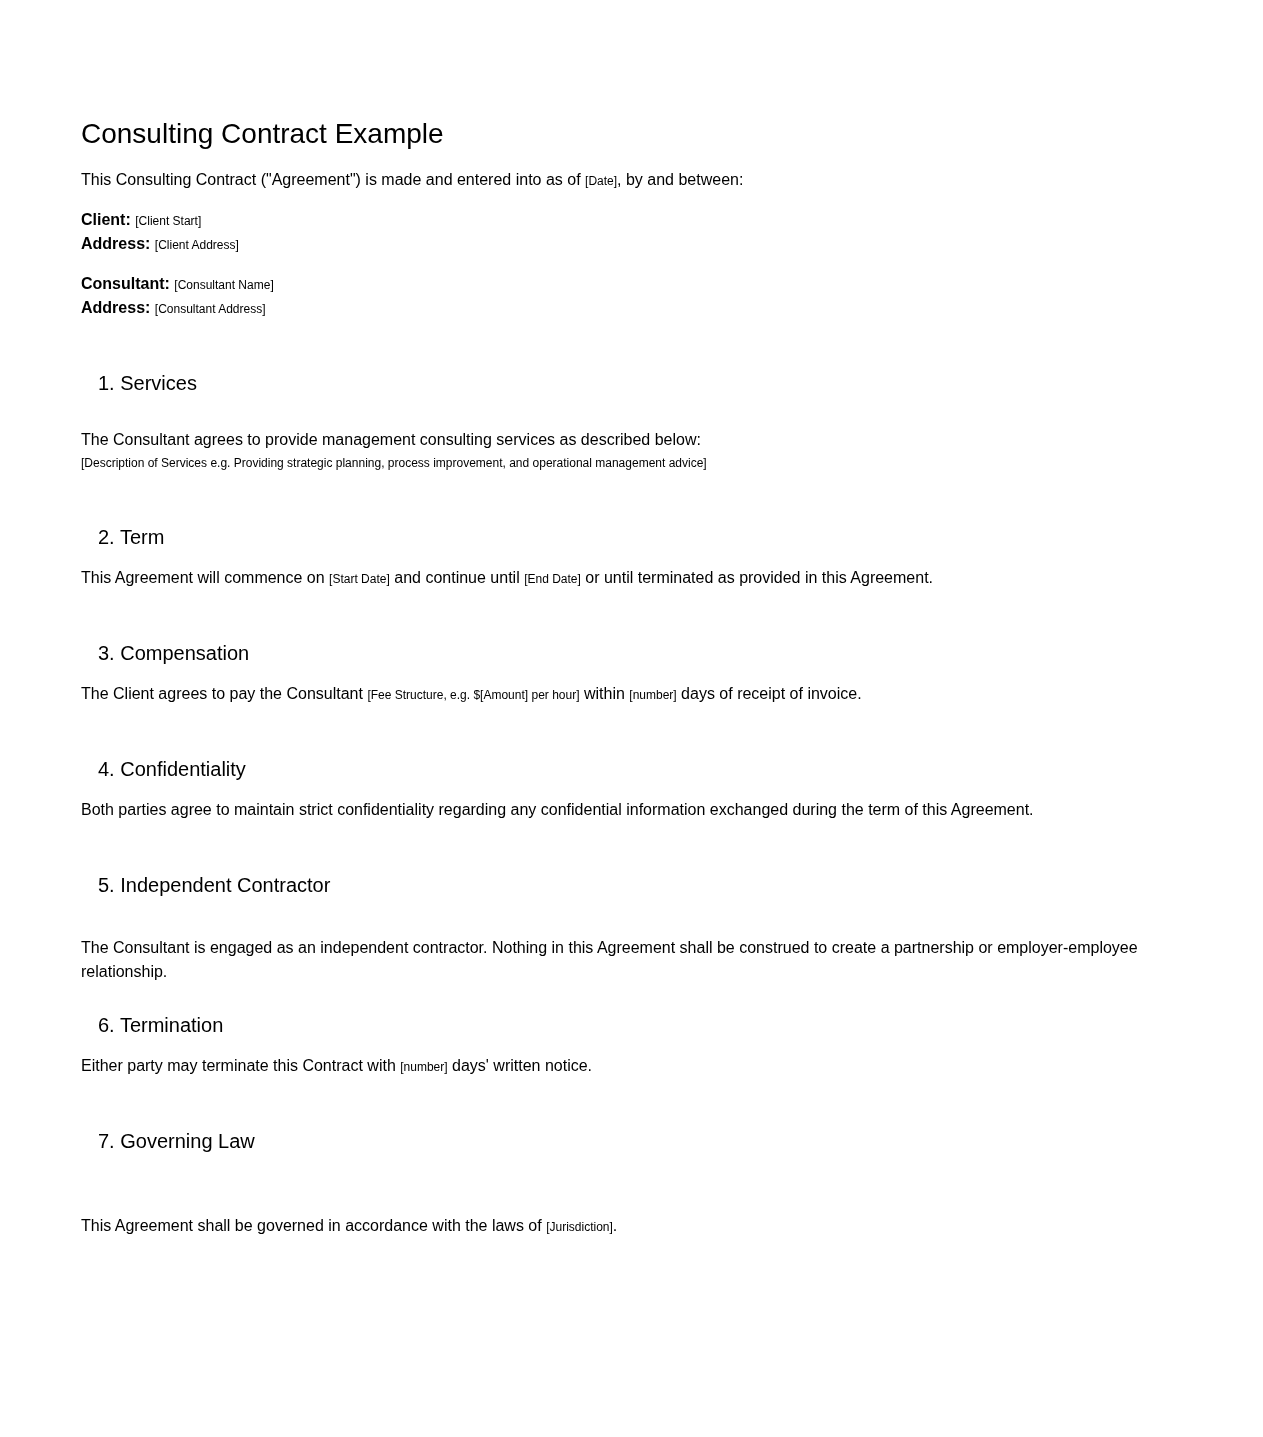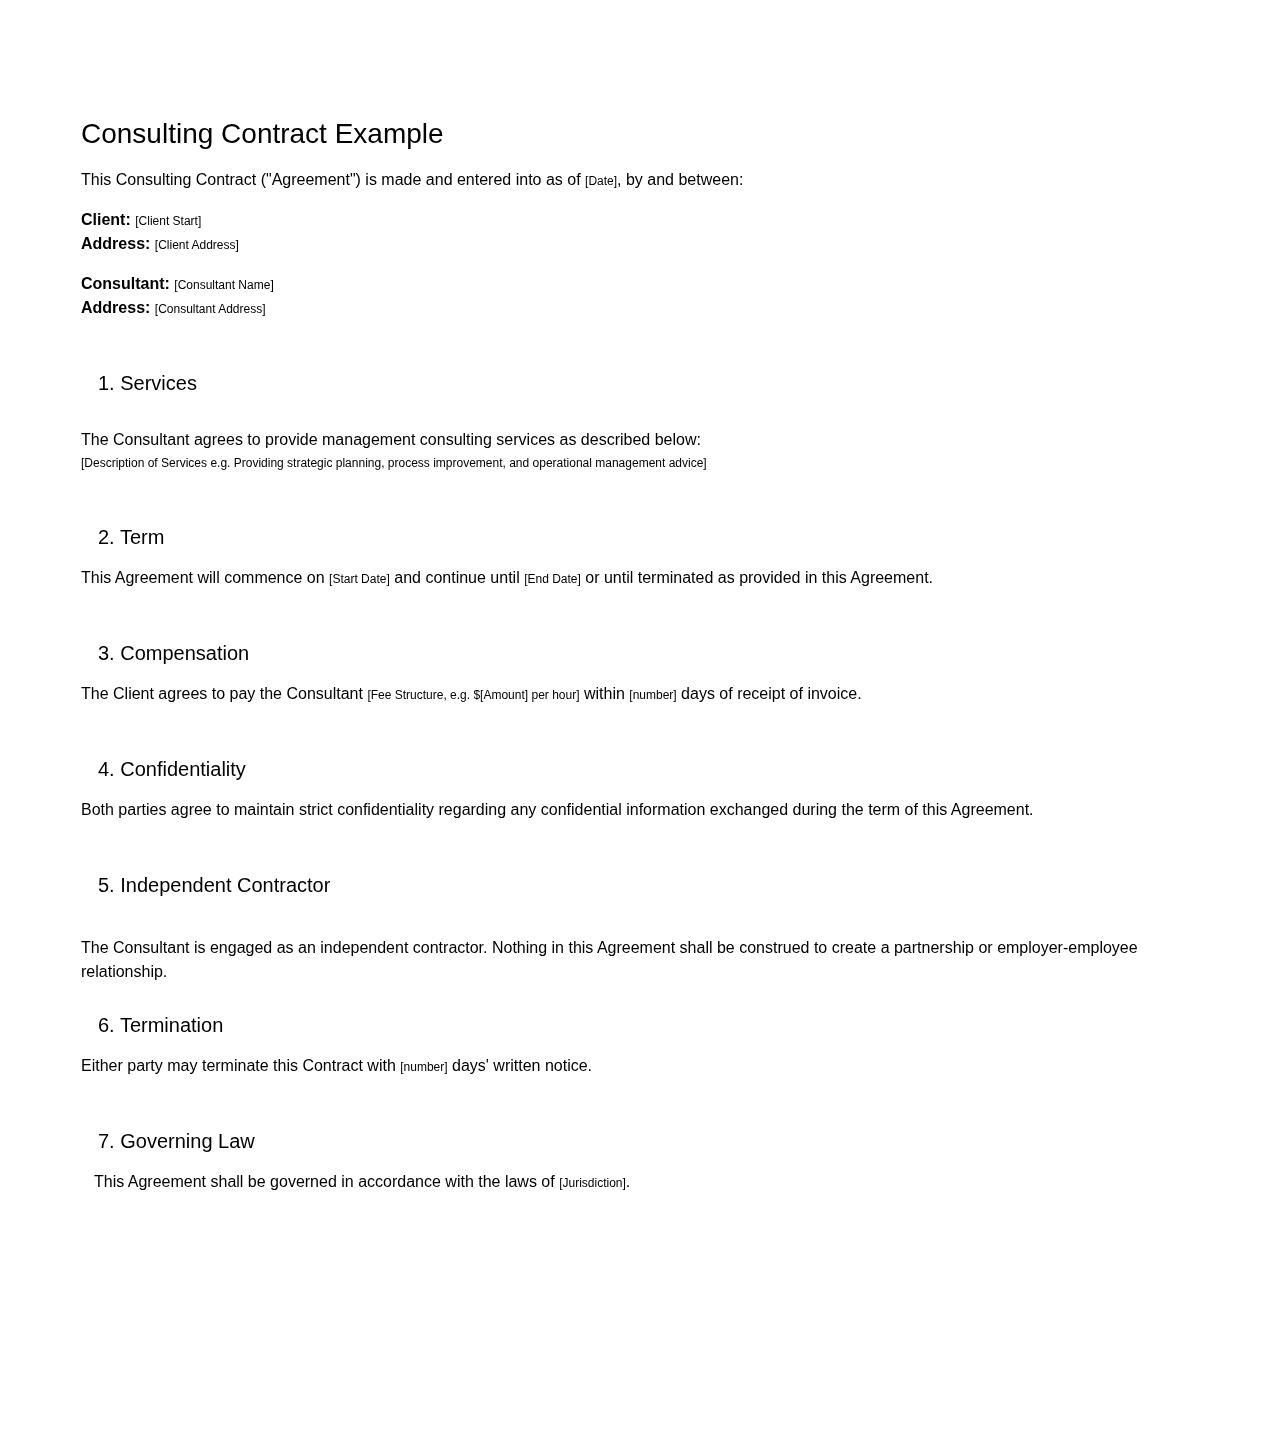--- a/index.html
+++ b/index.html
@@ -76,15 +76,15 @@
   <h2 class="h2" style="top:754px;">4. Confidentiality</h2>
   <p class="line" style="top:798px;">Both parties agree to maintain strict confidentiality regarding any confidential information exchanged during the term of this Agreement.</p>
 
   <h2 class="h2" style="top:870px;">5. Independent Contractor</h2>
   <p class="line wrap" style="top:936px;">The Consultant is engaged as an independent contractor. Nothing in this Agreement shall be construed to create a partnership or employer-employee relationship.</p>
 
   <h2 class="h2" style="top:1010px;">6. Termination</h2>
   <p class="line" style="top:1054px;"><span>Either party may terminate this Contract with </span><span class="ph">[number]</span><span> days' written notice.</span></p>
 
   <h2 class="h2" style="top:1126px;">7. Governing Law</h2>
-  <p class="line" style="top:1170px;margin-left:13px;"><span>This Agreement shall be governed in accordance with the laws of </span><span class="ph">[Jurisdiction]</span><span>.</span></p>
+  <p class="line" style="top:1214px;"><span>This Agreement shall be governed in accordance with the laws of </span><span class="ph">[Jurisdiction]</span><span>.</span></p>
 
 </div>
 
 </body></html>

